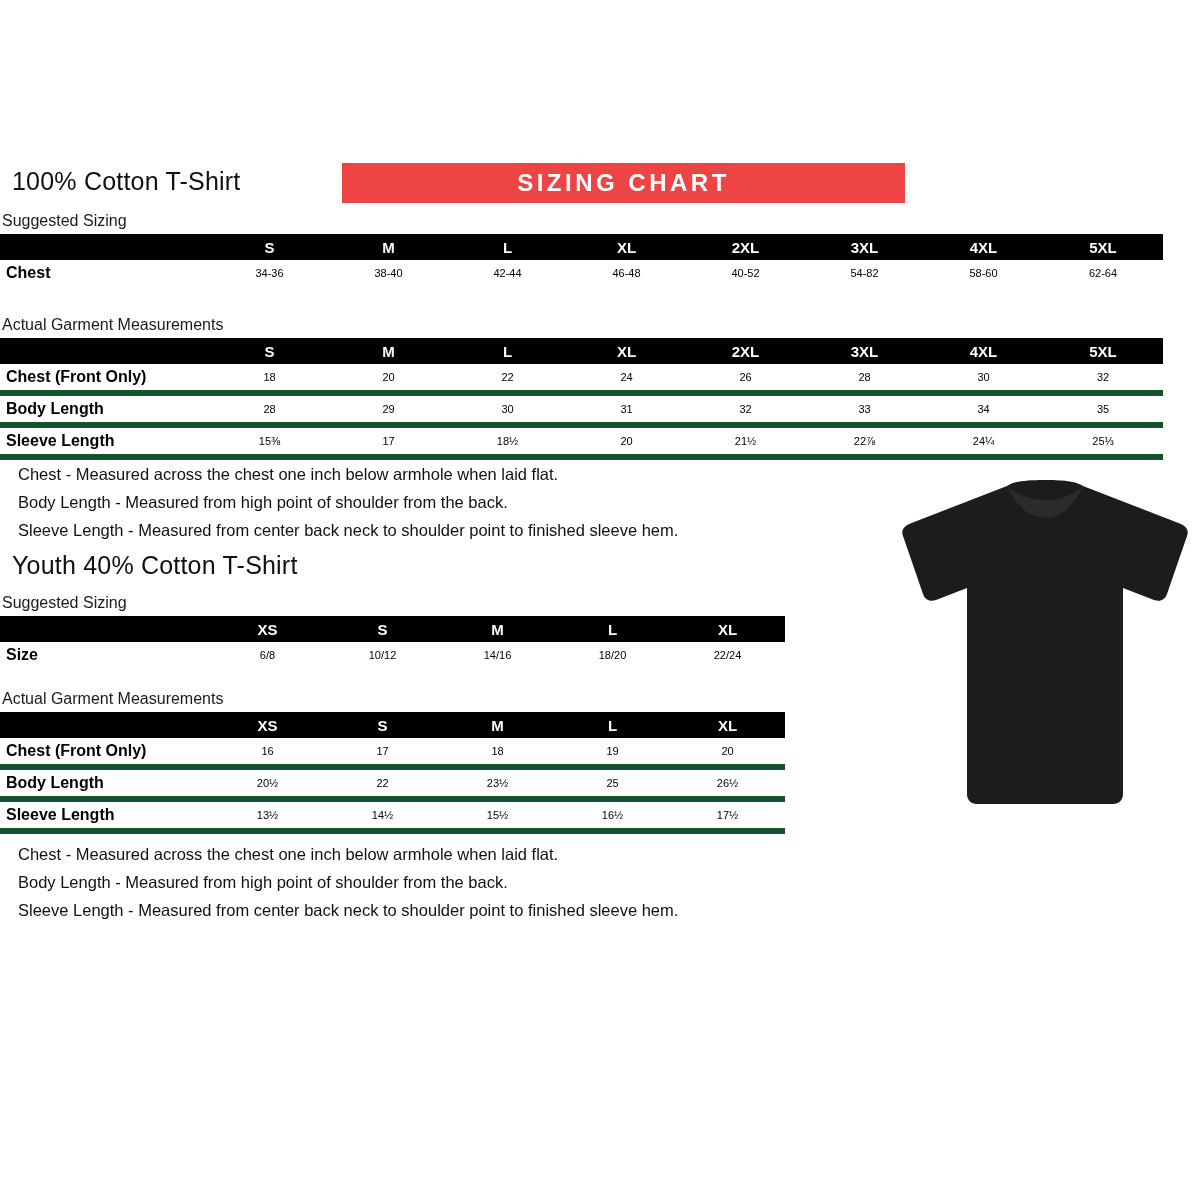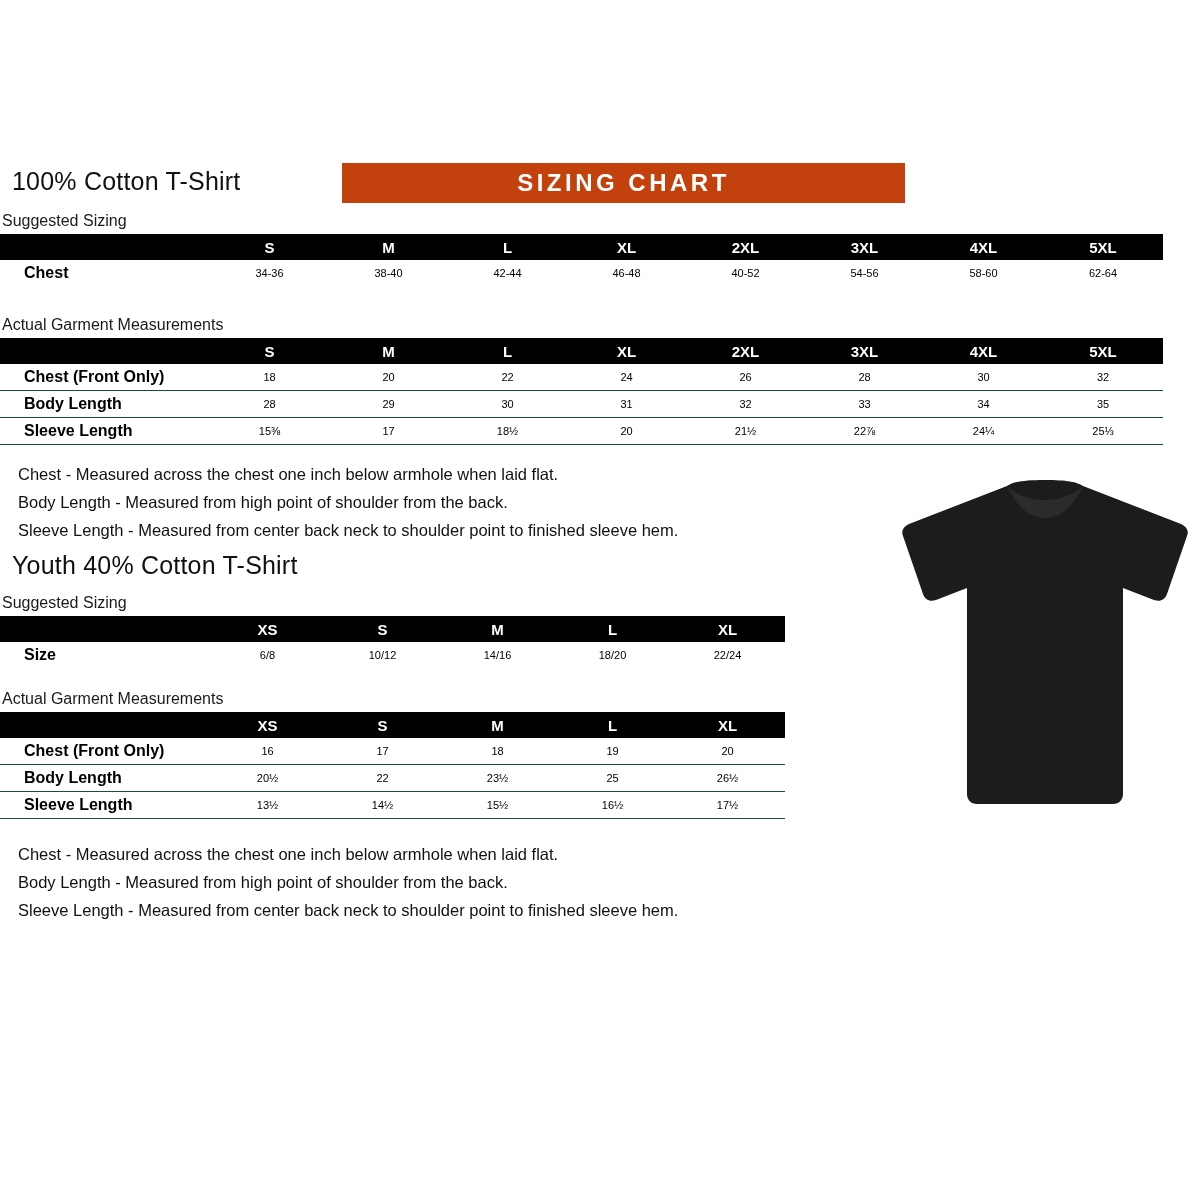--- a/index.html
+++ b/index.html
@@ -28,21 +28,21 @@
     font-weight: 400;
     letter-spacing: 0.2px;
     color: #111;
   }
   .sizing-chart-banner {
     position: absolute;
     left: 342px;
     top: 163px;
     width: 563px;
     height: 40px;
-    background: #c2410c;
+    background: #ef4444;
   }
   .sizing-chart-banner .txt {
     color: #ffffff;
     font-weight: bold;
     font-size: 24px;
     letter-spacing: 3.5px;
     text-align: center;
     line-height: 40px;
     width: 100%;
     display: block;
@@ -91,26 +91,26 @@
   }
   .data-row td {
     font-size: 11px;
     text-align: center;
     height: 26px;
     vertical-align: middle;
     color: #000;
   }
   .data-row td.label-cell {
     text-align: left;
-    padding-left: 24px;
+    padding-left: 6px;
     font-weight: bold;
     font-size: 16px;
   }
   .rule-row td {
-    border-bottom: 1px solid #14532d;
+    border-bottom: 6px solid #14532d;
   }
 
   
   #adult-suggested { left: 0px; top: 234px; width: 1163px; }
   #adult-actual    { left: 0px; top: 338px; width: 1163px; }
   #youth-suggested { left: 0px; top: 616px; width: 785px; }
   #youth-actual    { left: 0px; top: 712px; width: 785px; }
 
   .lbl-adult-sug   { position: absolute; left: 2px; top: 212px; }
   .lbl-adult-act   { position: absolute; left: 2px; top: 316px; }
@@ -172,21 +172,21 @@
       <td>4XL</td>
       <td>5XL</td>
     </tr>
     <tr class="data-row">
       <td class="label-cell">Chest</td>
       <td>34-36</td>
       <td>38-40</td>
       <td>42-44</td>
       <td>46-48</td>
       <td>40-52</td>
-      <td>54-56</td>
+      <td>54-82</td>
       <td>58-60</td>
       <td>62-64</td>
     </tr>
   </tbody>
     </table>
 
   <div class="sublabel lbl-adult-act">Actual Garment Measurements</div>
   <table id="adult-actual">
     <colgroup>
       <col style="width:210px">

